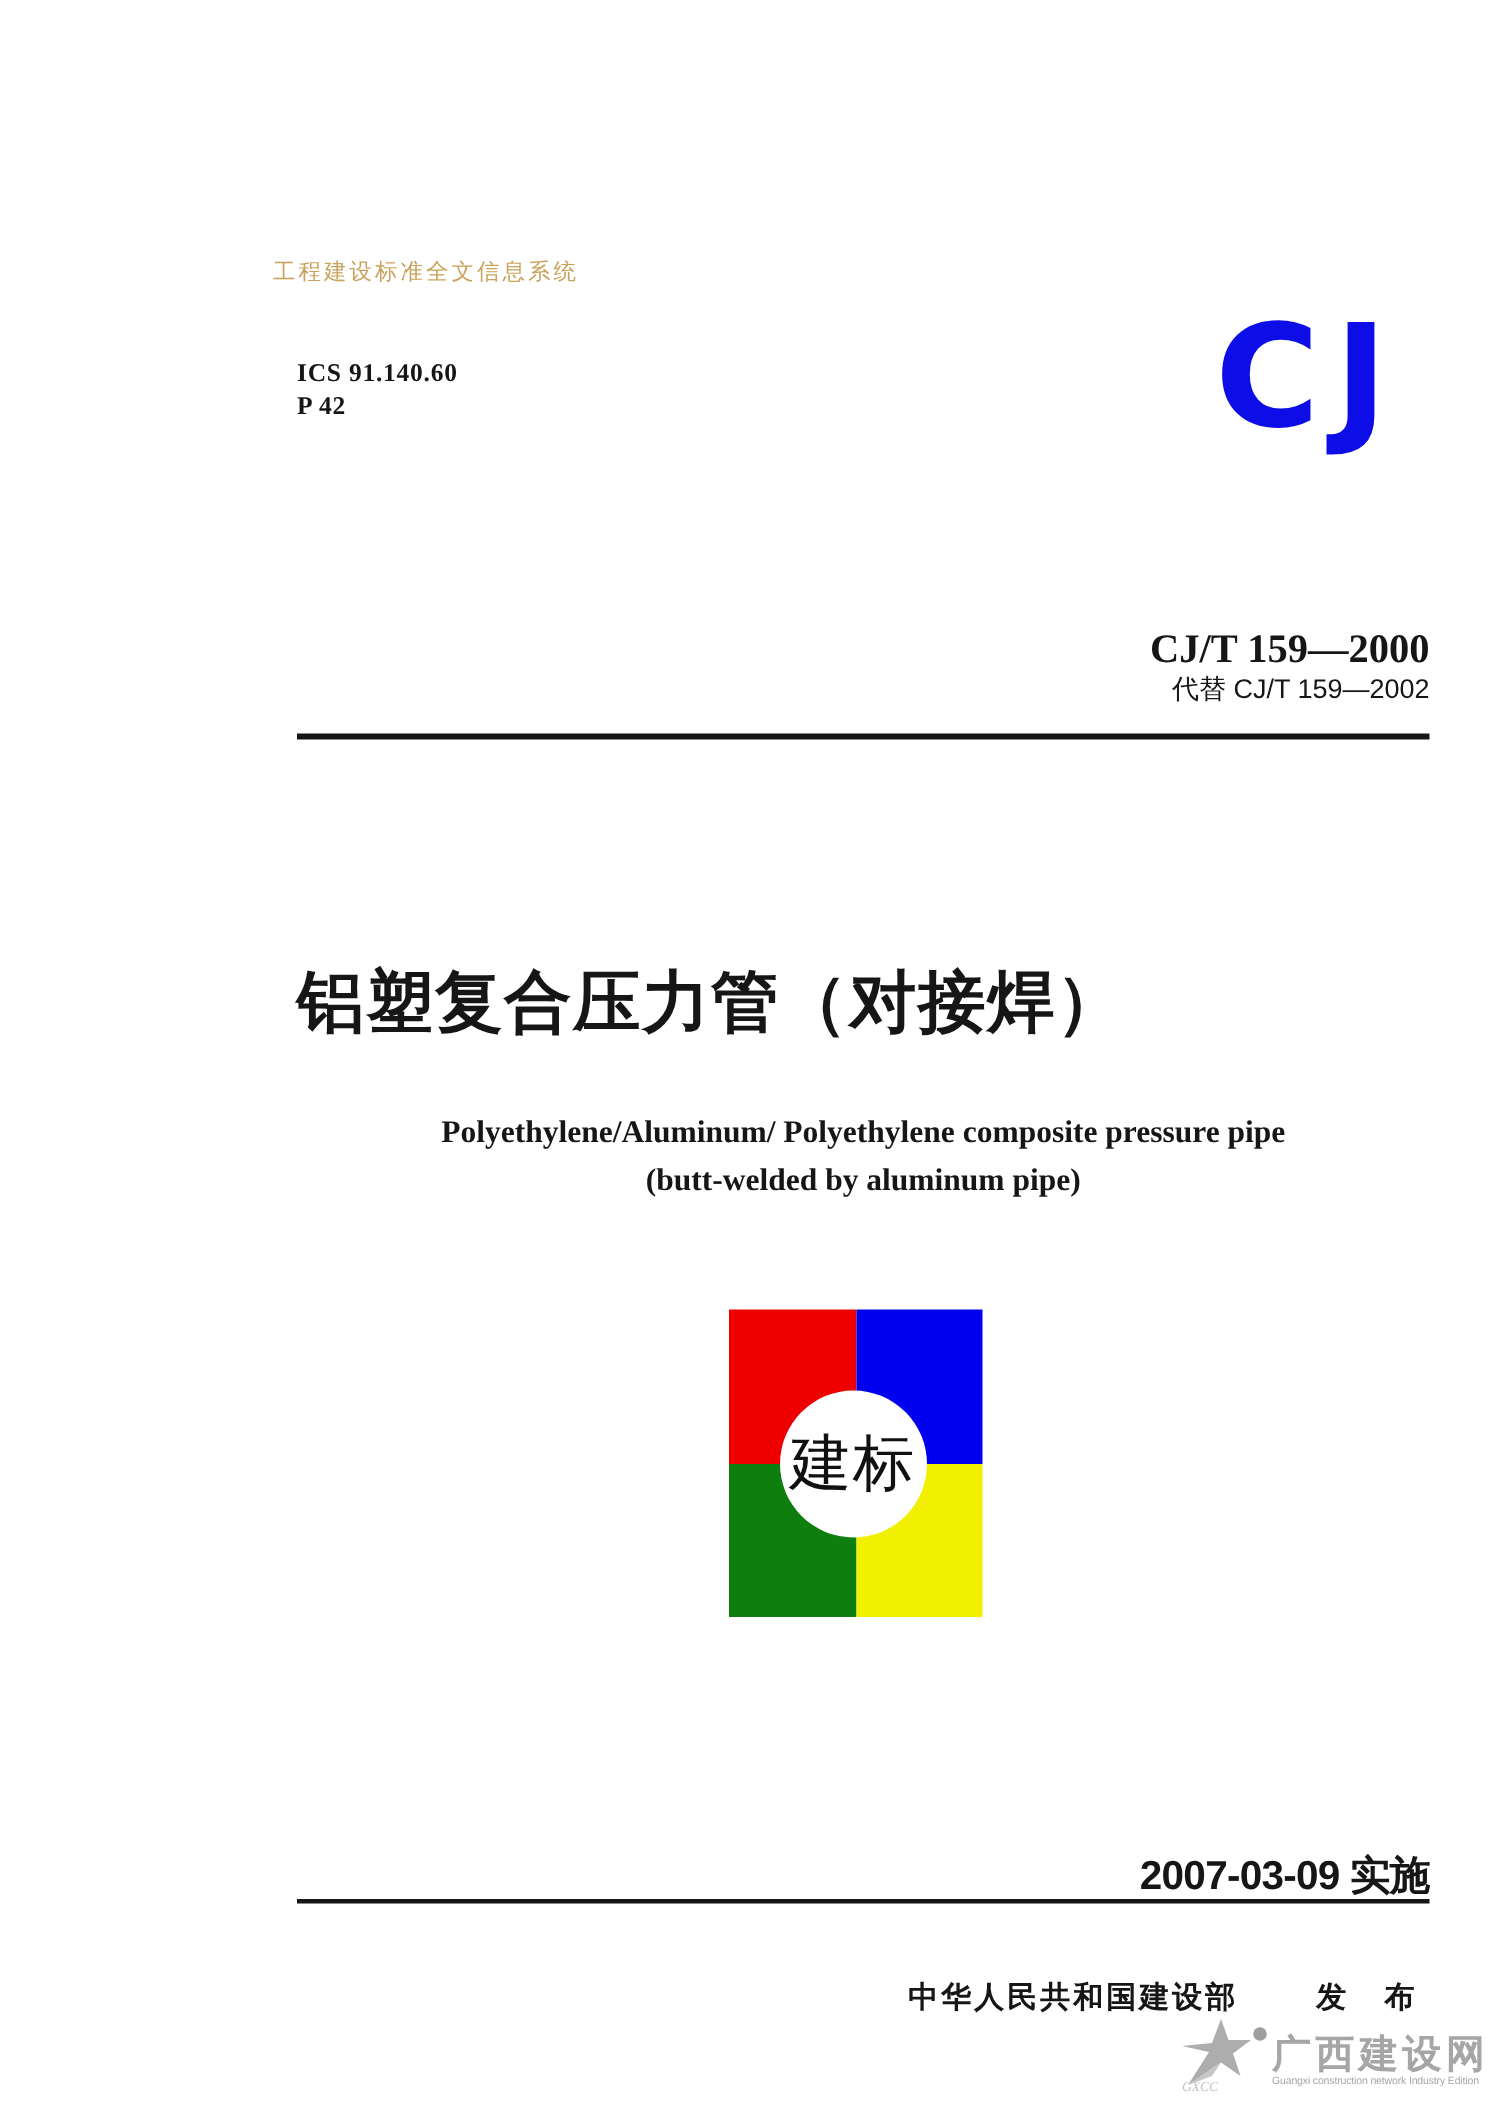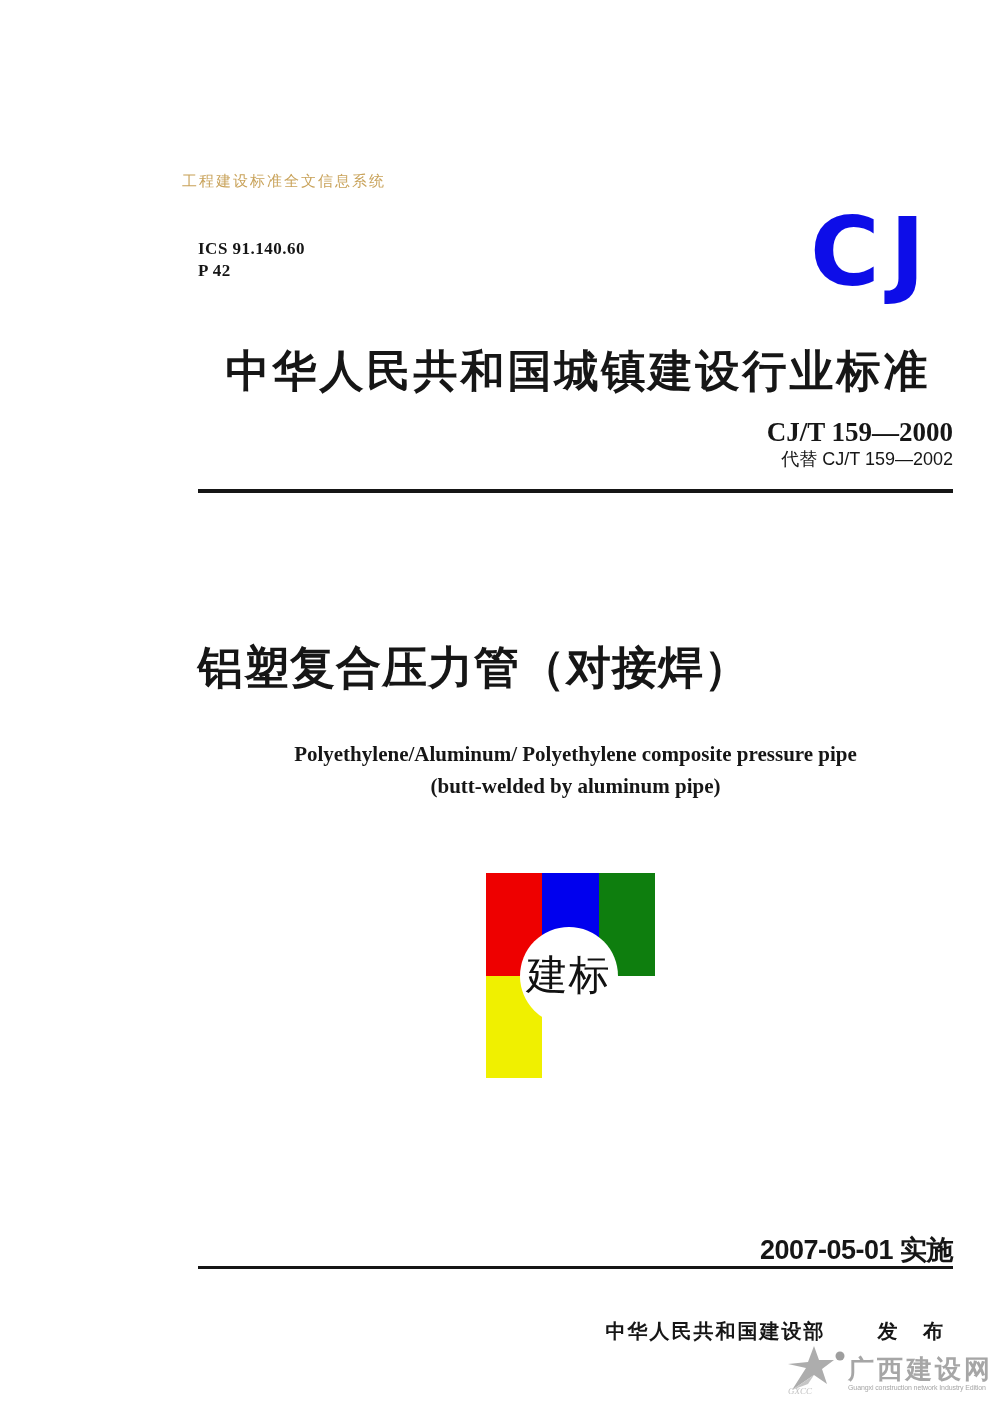--- a/index.html
+++ b/index.html
@@ -117,21 +117,21 @@
   .title-en.line2 { top: 774px; left: 198px; }
 
   
   .emblem {
     position: absolute;
     left: 486px;
     top: 873px;
     width: 169px;
     height: 205px;
     display: grid;
-    grid-template-columns: 1fr 1fr 1fr;
+    grid-template-columns: 1fr 1fr;
     grid-template-rows: 1fr 1fr;
   }
   .sq-red    { background: var(--emblem-red, #EE0000); }
   .sq-blue   { background: var(--emblem-blue, #0000EE); }
   .sq-green  { background: var(--emblem-green, #0E7E0E); }
   .sq-yellow { background: var(--emblem-yellow, #F0F000); }
   .emblem-circle {
     position: absolute;
     left: 50%;
     top: 50%;
@@ -213,21 +213,20 @@
 
   <div class="wm-top">工程建设标准全文信息系统</div>
 
   <div class="ics-block">
     <div>ICS 91.140.60</div>
     <div>P 42</div>
   </div>
 
   <div class="cj-logo">CJ</div>
 
-  <div class="category-title">中华人民共和国城镇建设行业标准</div>
 
   <div class="std-number">CJ/T 159—2000</div>
   <div class="replaces">代替 CJ/T 159—2002</div>
 
   <div class="rule rule-top"></div>
 
   <div class="title-cn">铝塑复合压力管（对接焊）</div>
 
   <div class="title-en line2">(butt-welded by aluminum pipe)</div>
   <div class="title-en line1">Polyethylene/Aluminum/ Polyethylene composite pressure pipe</div>
@@ -235,21 +234,21 @@
   <div class="emblem">
     <div class="sq-red"></div>
     <div class="sq-blue"></div>
     <div class="sq-green"></div>
     <div class="sq-yellow"></div>
     <div class="emblem-circle">
       <span class="emblem-label">建标</span>
     </div>
   </div>
 
-  <div class="impl-date">2007-05-01 实施</div>
+  <div class="impl-date">2007-03-09 实施</div>
 
   <div class="rule rule-bottom"></div>
 
   <div class="publisher-line">
     <span>中华人民共和国建设部</span><span class="publish-label">发 布</span>
   </div>
 
   <div class="site-wm">
     <svg width="68" height="54" viewBox="0 0 68 54">
       <path d="M36 2 L41 16 L56 16 L44 25 L49 40 L36 31 L14 46 L28 24 L10 20 L30 18 Z" fill="#ADADAD"></path>

